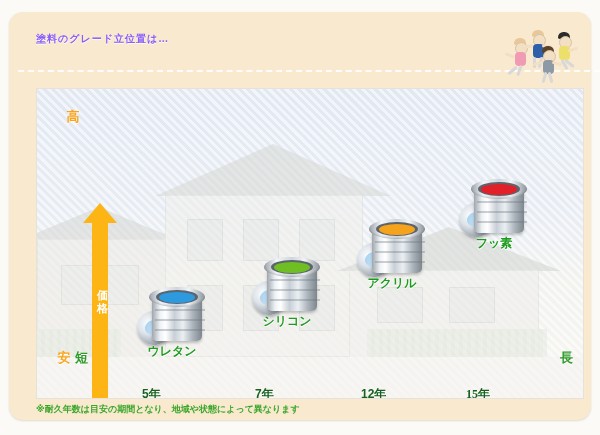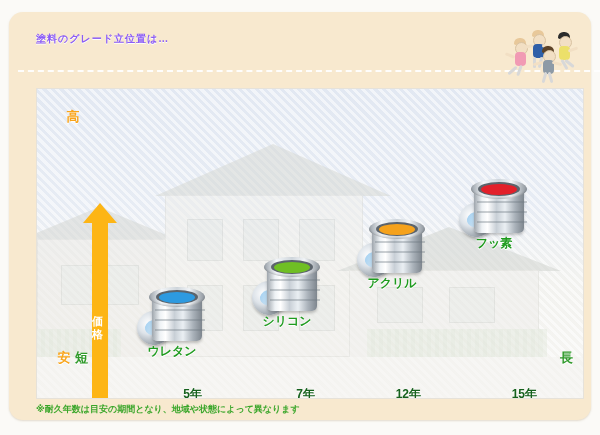--- a/index.html
+++ b/index.html
@@ -66,21 +66,21 @@
   .hedge{position:absolute;top:240px;height:34px;background:repeating-linear-gradient(90deg,#dfe6d9 0 4px,#d6e0cf 4px 8px);opacity:.75;}
 
   
   .v-arrow{position:absolute;left:46px;top:114px;width:34px;height:222px;}
   .v-shaft{position:absolute;left:9px;top:18px;width:16px;height:186px;background:#fdb515;}
   .v-head-up{position:absolute;left:0;top:0;width:0;height:0;
     border-left:17px solid transparent;border-right:17px solid transparent;border-bottom:20px solid #fdb515;}
   .v-label{
     position:absolute;left:9px;top:86px;width:16px;
     font-size:11px;font-weight:bold;color:#ffffff;line-height:13px;
-    text-align:left;letter-spacing:0;margin-top:26px;
+    text-align:right;letter-spacing:0;
   }
   .lbl-high{position:absolute;left:48px;top:96px;width:32px;text-align:center;
     font-size:13px;font-weight:bold;color:#f9a41a;text-shadow:0 1px 0 #fff;}
   .lbl-cheap{position:absolute;left:40px;top:337px;width:30px;text-align:center;
     font-size:13px;font-weight:bold;color:#f9a41a;text-shadow:0 1px 0 #fff;}
   .lbl-short{position:absolute;left:66px;top:337px;font-size:13px;font-weight:bold;
     color:#2f9a2a;text-shadow:0 1px 0 #fff;}
   .lbl-long{position:absolute;left:551px;top:337px;font-size:13px;font-weight:bold;
     color:#2f9a2a;text-shadow:0 1px 0 #fff;}
 
@@ -108,21 +108,21 @@
     transform:rotate(-14deg);
   }
   .lid:after{content:"";position:absolute;left:8px;top:9px;width:18px;height:15px;border-radius:50%;
     background:linear-gradient(135deg,#8ec6ef,#e9f2f8);opacity:.85;}
   .can-label{
     position:absolute;left:0;top:58px;width:78px;text-align:center;
     font-size:12px;font-weight:bold;color:#1e9b1e;
     text-shadow:0 1px 0 #fff,0 0 2px #fff;white-space:nowrap;
   }
   .year{
-    position:absolute;width:60px;text-align:right;top:297px;
+    position:absolute;width:60px;text-align:left;top:297px;
     font-size:12px;font-weight:bold;color:#15611d;text-shadow:0 1px 0 #fff;
   }
 
   
   .note{
     position:absolute;left:27px;top:391px;
     font-size:9px;font-weight:bold;color:#3aa62a;letter-spacing:0;
     white-space:nowrap;
     text-align:center;
   }
@@ -261,21 +261,21 @@
           <div class="can-rim"></div>
           <div class="can-inner"></div>
           <div class="paint" style="background:#e2202a;"></div>
         </div>
         <div class="can-label">フッ素</div>
       </div>
 
       <div class="year" style="left:105px;">5年</div>
       <div class="year" style="left:218px;">7年</div>
       <div class="year" style="left:324px;">12年</div>
-      <div class="year" style="left:440px;">15年</div>
+      <div class="year" style="left:429px;font-family:Liberation Serif, serif;">15年</div>
 
     </div>
 
     <div class="lbl-high">高</div>
     <div class="lbl-cheap">安</div>
     <div class="lbl-short">短</div>
     <div class="lbl-long">長</div>
 
     <div class="note">※耐久年数は目安の期間となり、地域や状態によって異なります</div>
 

